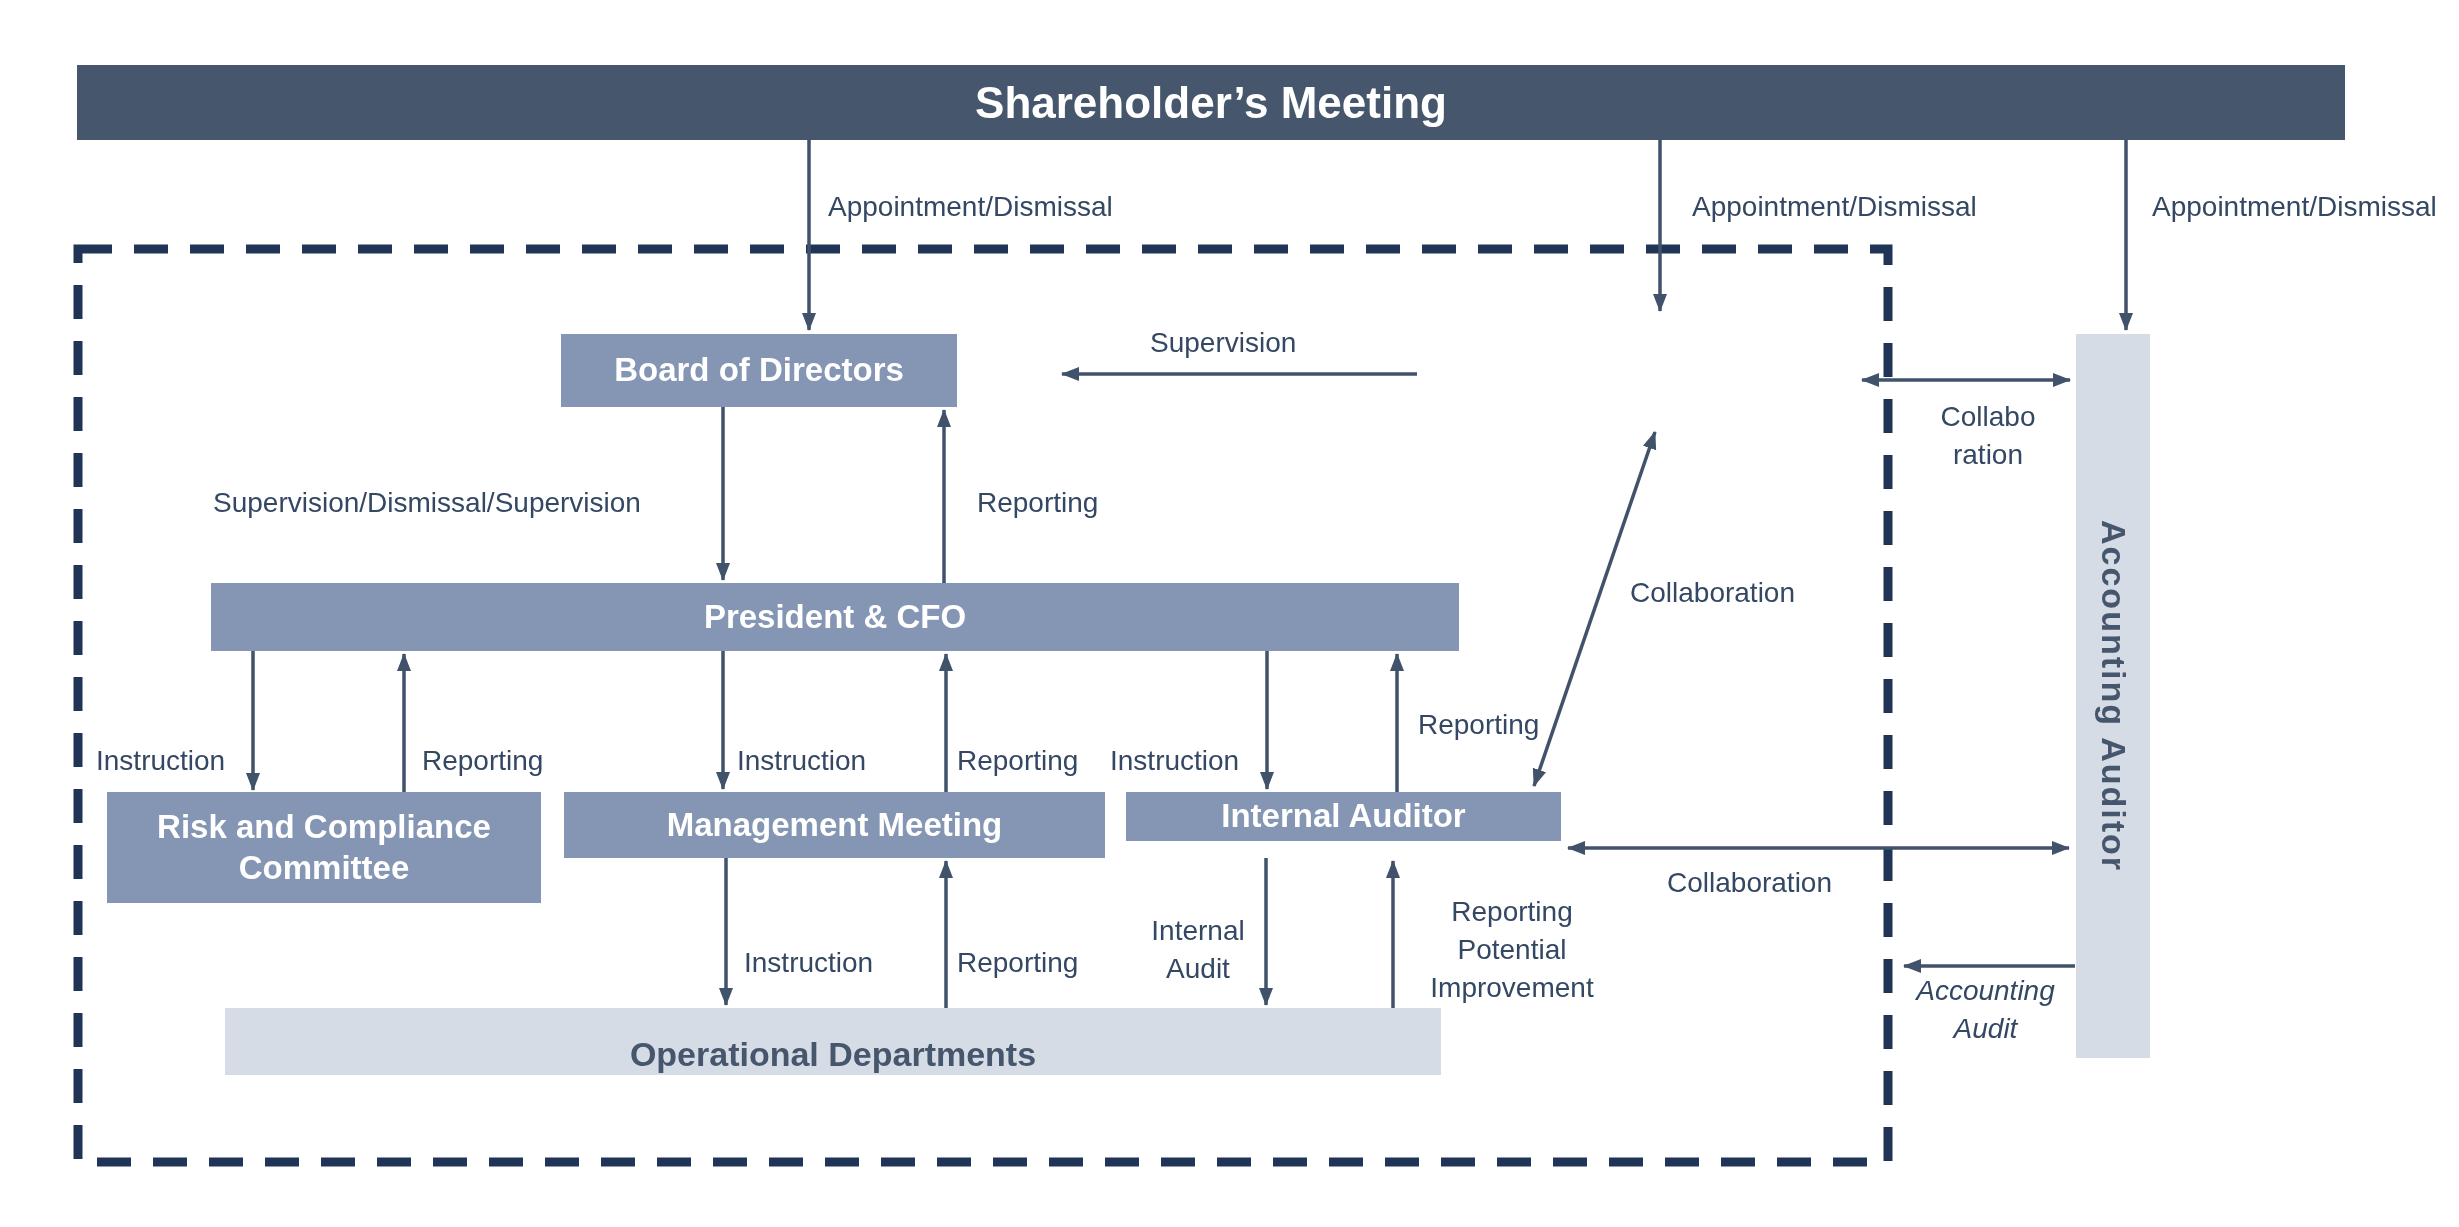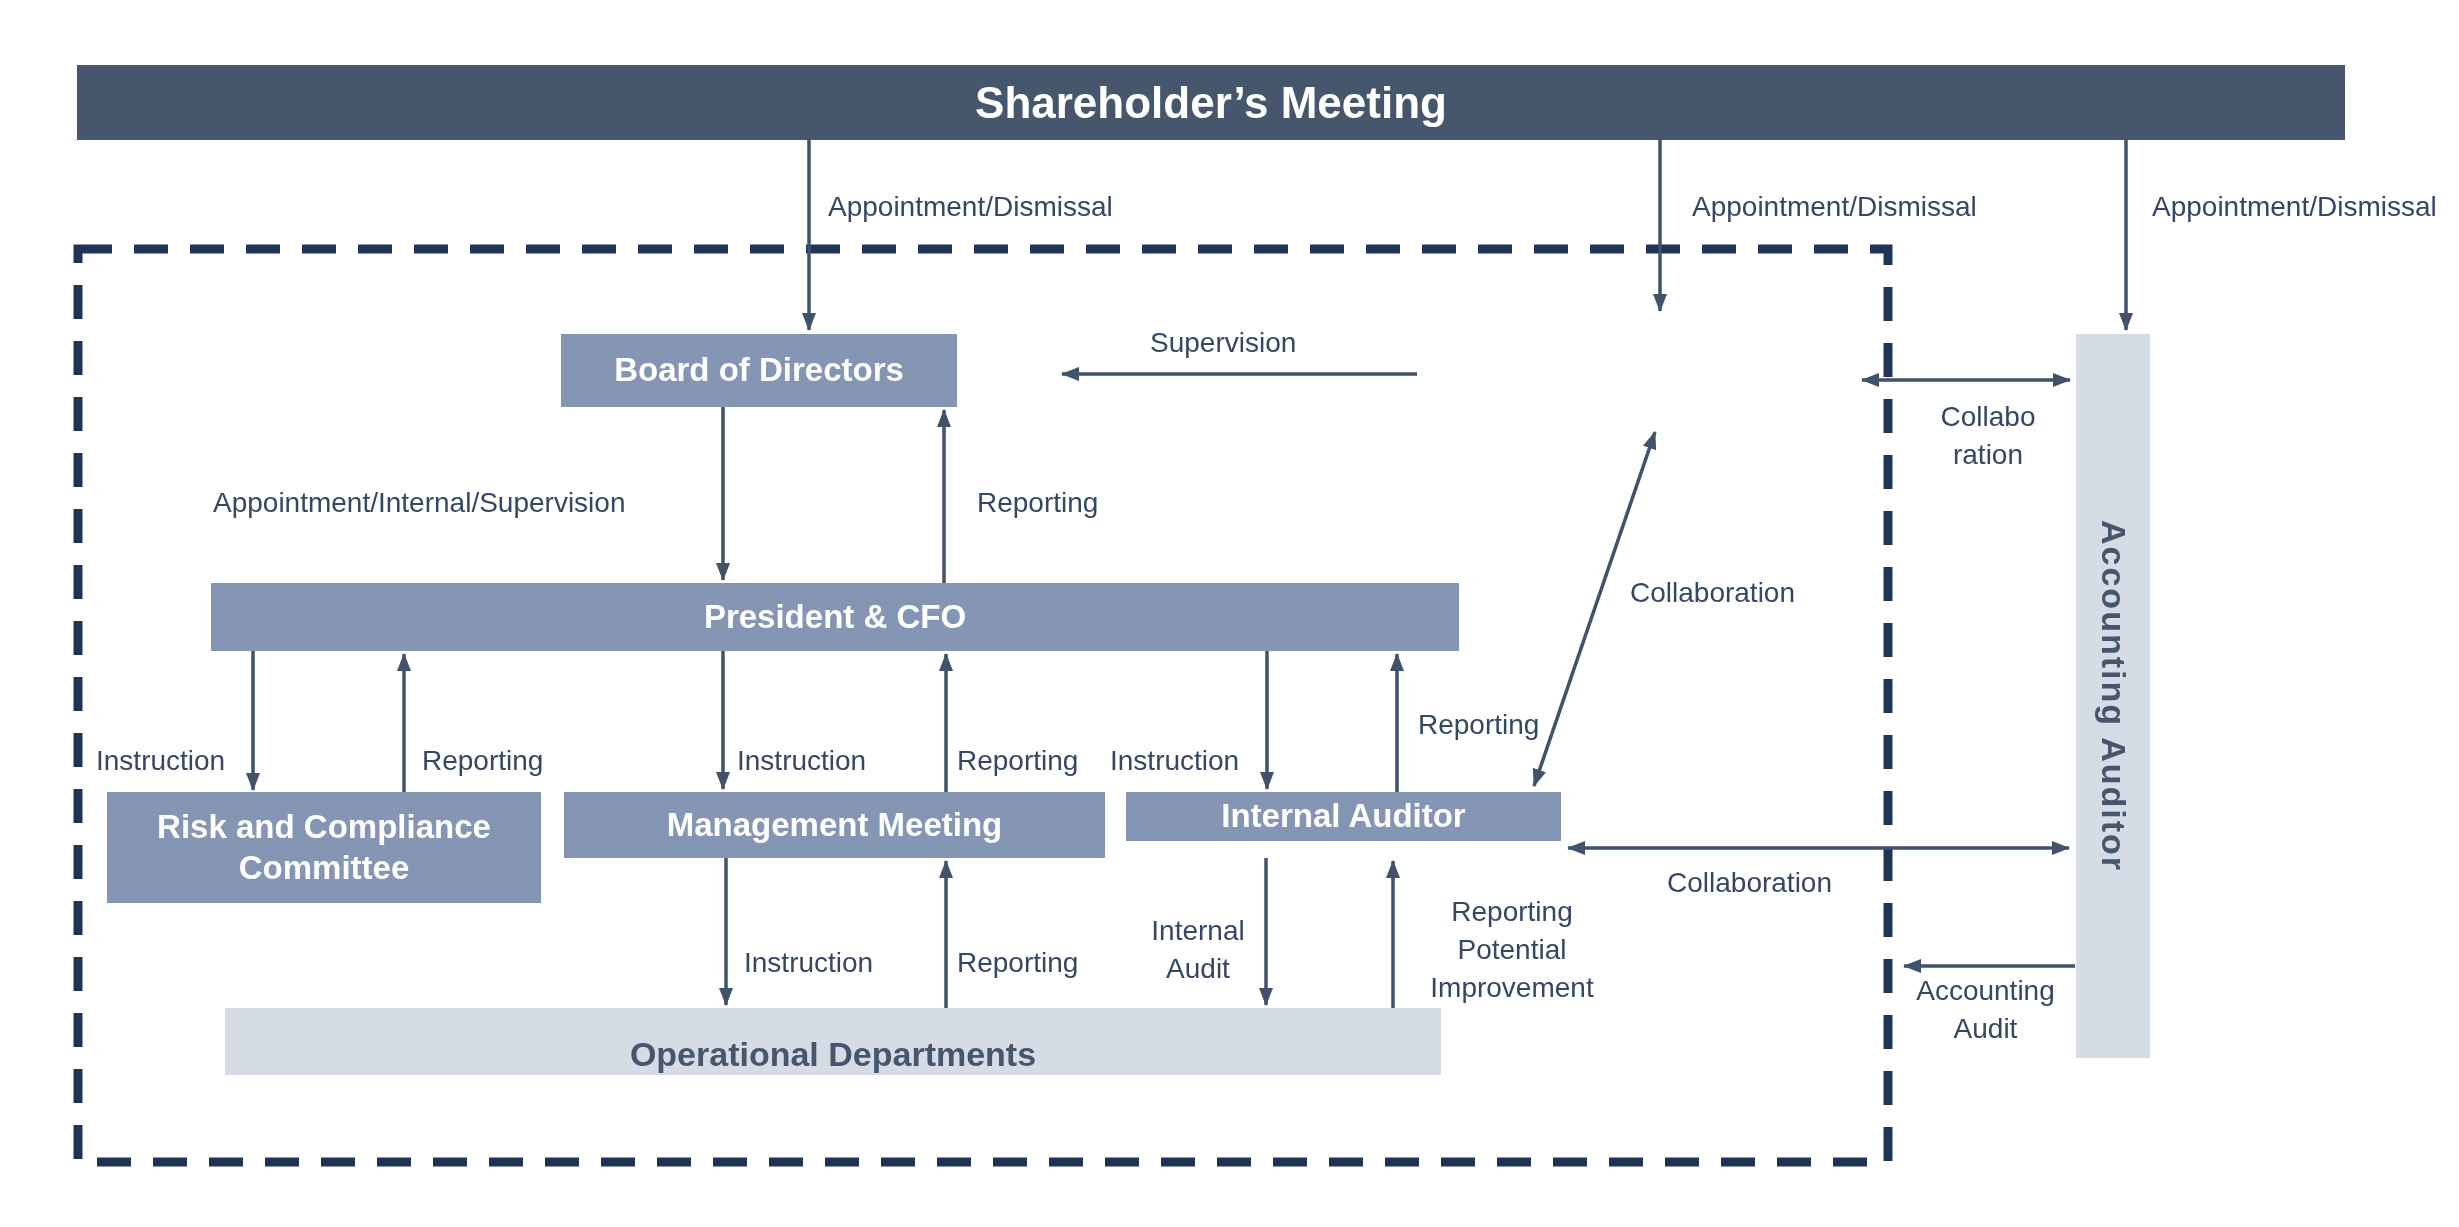--- a/index.html
+++ b/index.html
@@ -120,21 +120,21 @@
   </div>
 
   <div class="elabel" style="left:828px;top:188px;">Appointment/Dismissal</div>
   <div class="elabel" style="left:1692px;top:188px;">Appointment/Dismissal</div>
   <div class="elabel" style="left:2152px;top:188px;">Appointment/Dismissal</div>
 
   <div class="elabel" style="left:1150px;top:324px;width:270px;text-align:left;">Supervision</div>
   <div class="elabel multi" style="left:1898px;top:398px;width:180px;">Collabo
 ration</div>
 
-  <div class="elabel" style="left:213px;top:484px;">Appointment/Internal/Supervision</div>
+  <div class="elabel" style="left:213px;top:484px;">Supervision/Dismissal/Supervision</div>
   <div class="elabel" style="left:977px;top:484px;">Reporting</div>
 
   <div class="elabel" style="left:1630px;top:574px;">Collaboration</div>
   <div class="elabel" style="left:1418px;top:706px;">Reporting</div>
 
   <div class="elabel" style="left:96px;top:742px;">Instruction</div>
   <div class="elabel" style="left:422px;top:742px;">Reporting</div>
   <div class="elabel" style="left:737px;top:742px;">Instruction</div>
   <div class="elabel" style="left:957px;top:742px;">Reporting</div>
   <div class="elabel" style="left:1110px;top:742px;">Instruction</div>
@@ -142,16 +142,16 @@
   <div class="elabel" style="left:1667px;top:864px;">Collaboration</div>
 
   <div class="elabel" style="left:744px;top:944px;">Instruction</div>
   <div class="elabel" style="left:957px;top:944px;">Reporting</div>
   <div class="elabel multi" style="left:1108px;top:912px;width:180px;">Internal
 Audit</div>
   <div class="elabel multi" style="left:1412px;top:893px;width:200px;">Reporting
 Potential
 Improvement</div>
 
-  <div class="elabel multi" style="left:1898px;top:972px;width:175px;">Accounting
+  <div class="elabel multi" style="left:1898px;top:972px;width:175px;font-style:italic;">Accounting
 Audit</div>
 
 </div>
 
 </body></html>

